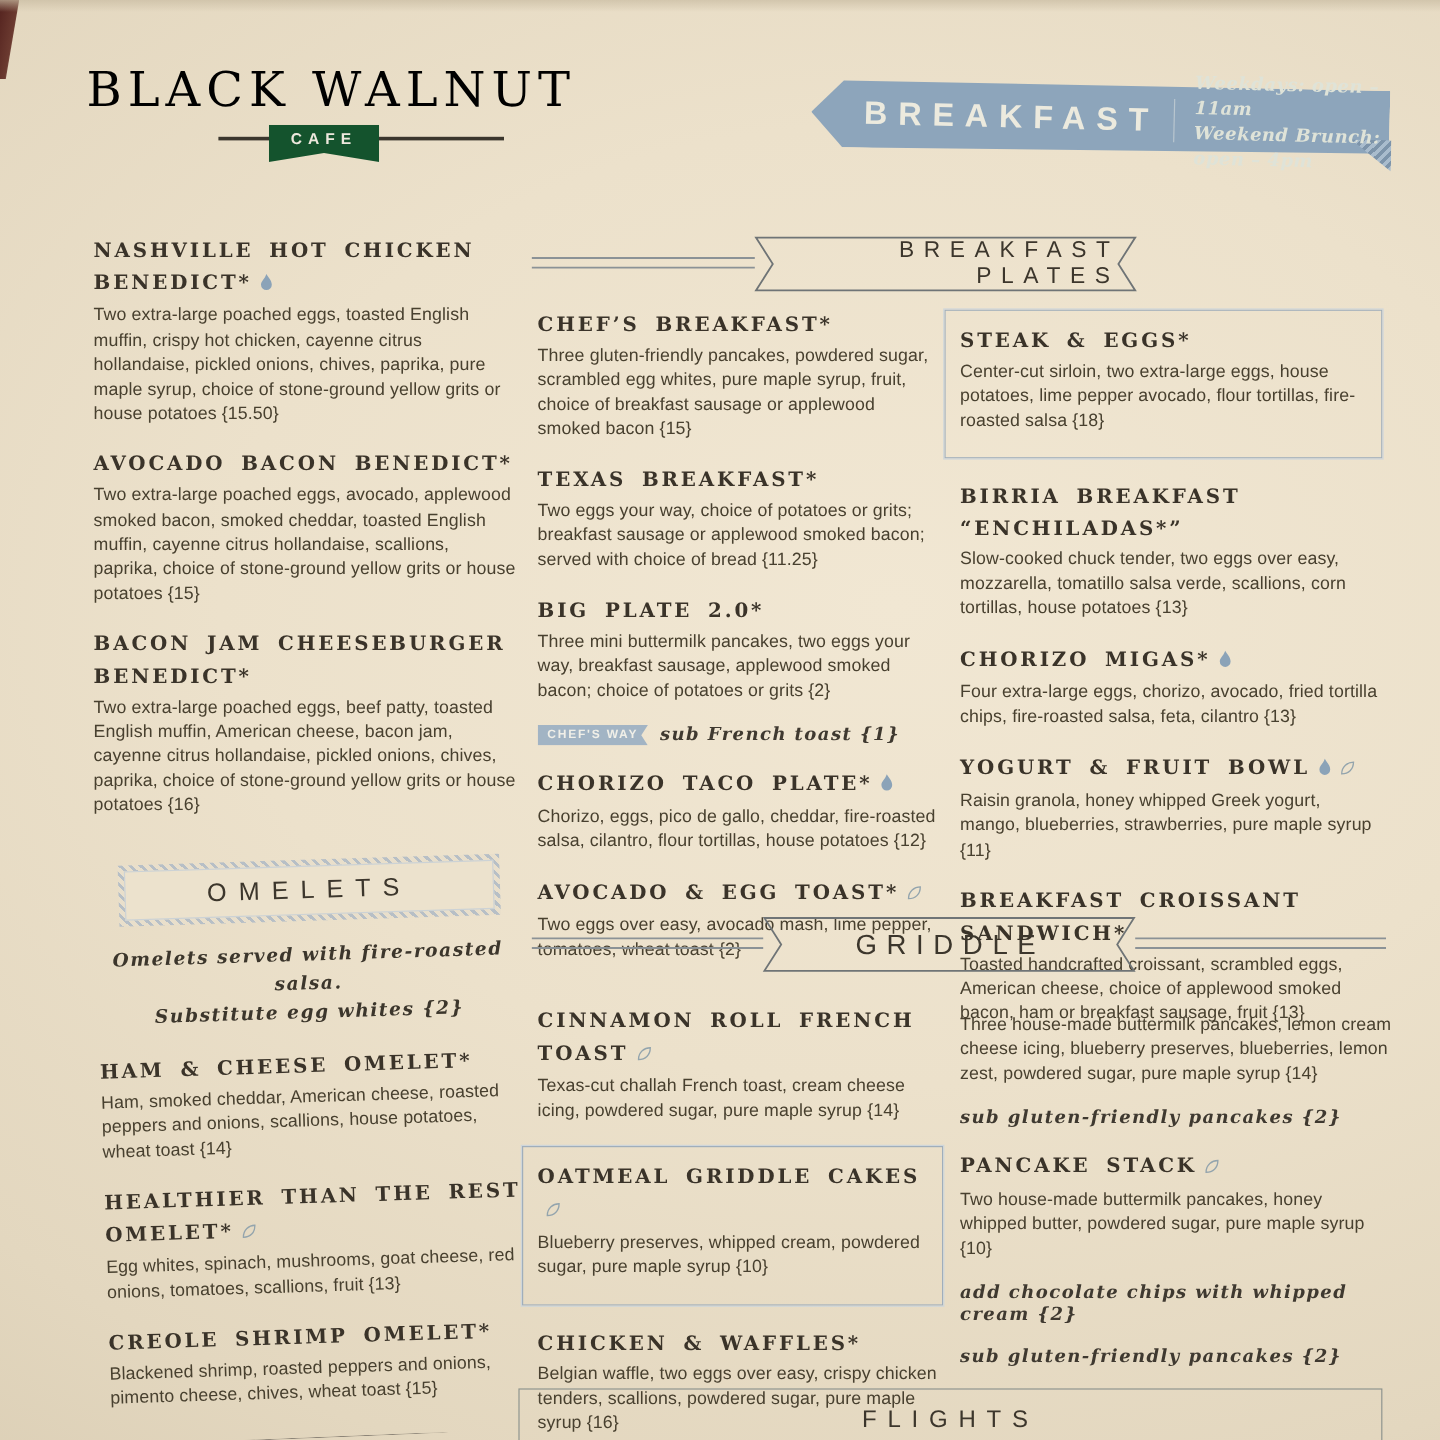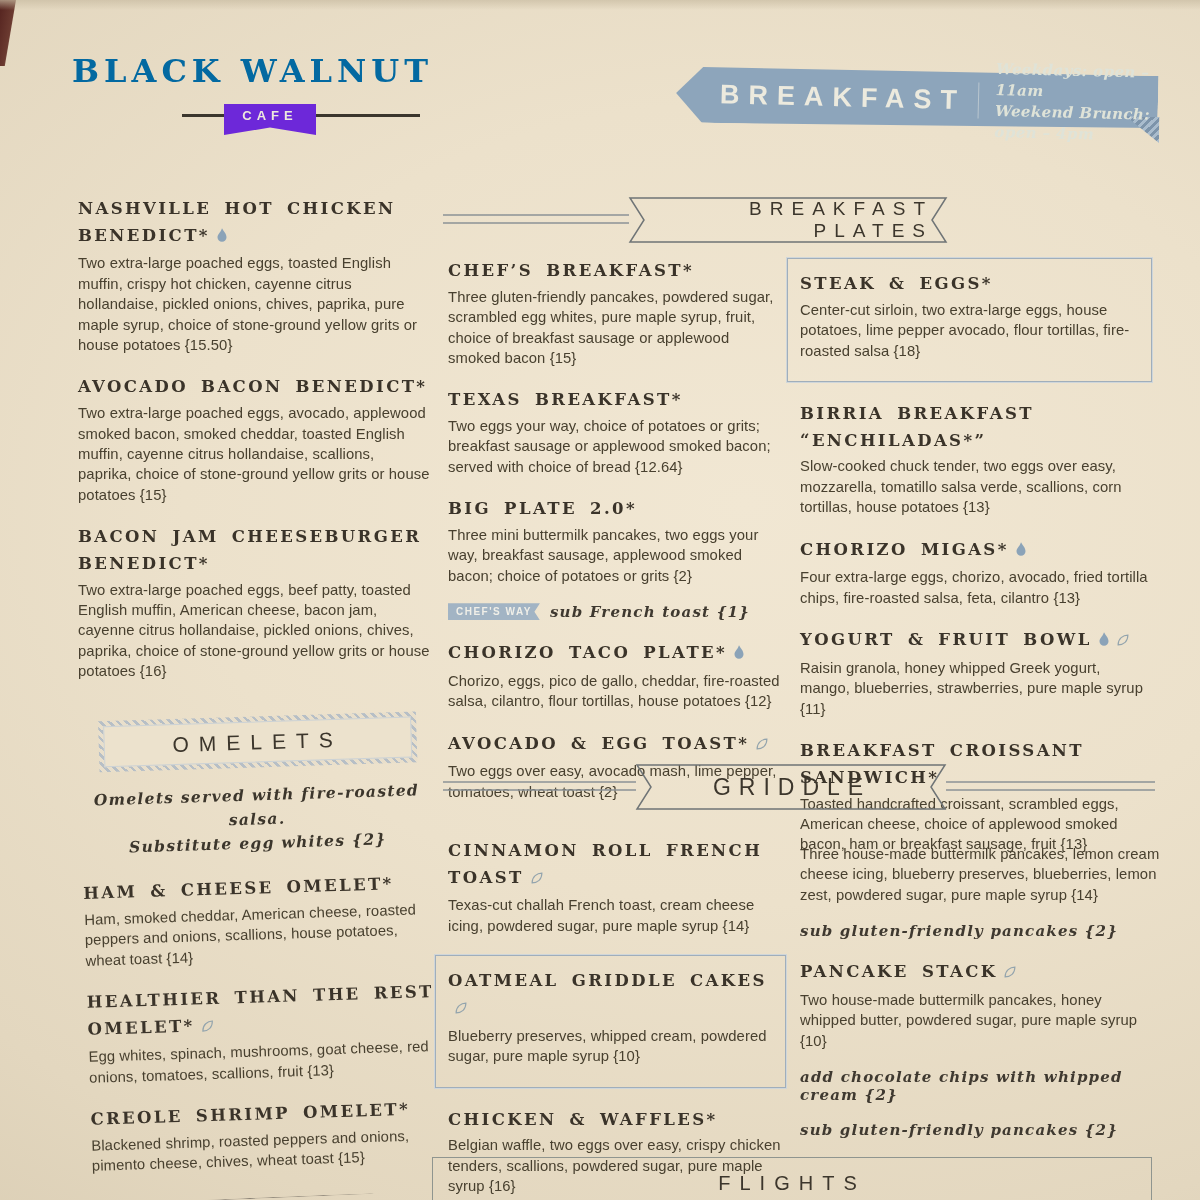--- a/index.html
+++ b/index.html
@@ -12,24 +12,24 @@
     color:#38332a;
   }
   .photo-corner { position:absolute; left:0; top:0; width:16px; height:66px;
     background:linear-gradient(100deg,#54231f 0%, #6b3a30 55%, rgba(107,58,48,0) 100%);
     clip-path:polygon(0 0,100% 0,30% 100%,0 100%); }
   .photo-topshade { position:absolute; left:0; top:0; width:100%; height:10px;
     background:linear-gradient(#c9bca2, rgba(201,188,162,0)); opacity:.7; }
 
   
   .logo { position:absolute; left:72px; top:52px; width:380px; }
-  .logo-name { font-family:"DejaVu Serif", serif; font-size:32px; font-weight:700;
-    letter-spacing:5px; color:#0369a1; white-space:nowrap; }
+  .logo-name { font-family:"DejaVu Serif", serif; font-size:40px; font-weight:400;
+    letter-spacing:5px; color:#000000; white-space:nowrap; }
   .logo-rule { position:absolute; left:110px; top:62px; width:238px; height:2.5px; background:#3b362d; }
-  .logo-flag { position:absolute; left:152px; top:52px; width:92px; height:31px; background:#6d28d9;
+  .logo-flag { position:absolute; left:152px; top:52px; width:92px; height:31px; background:#14532d;
     clip-path:polygon(0 0,100% 0,100% 100%,50% 76%,0 100%);
     display:flex; justify-content:center; padding-top:4px; }
   .logo-flag span { color:#ede8dd; font-size:13px; font-weight:700; letter-spacing:5px; }
 
   
   .ribbon { position:absolute; left:676px; top:70px; width:482px; height:58px; transform:rotate(1.4deg); }
   .ribbon-bar { position:absolute; inset:0; background:#8da5bb;
     clip-path:polygon(0 50%, 5.5% 4%, 100% 0, 100% 90%, 5.5% 100%); }
   .ribbon-fold { position:absolute; right:-2px; bottom:-9px; width:34px; height:26px;
     background:repeating-linear-gradient(135deg,#7d94aa 0 3px,#a9bccd 3px 6px);
@@ -133,21 +133,21 @@
   </div>
 </div>
 
 <div class="col" style="left:448px; top:258px; width:335px;">
   <div class="item">
     <h3 class="item-name">CHEF’S BREAKFAST*</h3>
     <p class="item-desc">Three gluten-friendly pancakes, powdered sugar, scrambled egg whites, pure maple syrup, fruit, choice of breakfast sausage or applewood smoked bacon {15}</p>
   </div>
   <div class="item">
     <h3 class="item-name">TEXAS BREAKFAST*</h3>
-    <p class="item-desc">Two eggs your way, choice of potatoes or grits; breakfast sausage or applewood smoked bacon; served with choice of bread {12.64}</p>
+    <p class="item-desc">Two eggs your way, choice of potatoes or grits; breakfast sausage or applewood smoked bacon; served with choice of bread {11.25}</p>
   </div>
   <div class="item">
     <h3 class="item-name">BIG PLATE 2.0*</h3>
     <p class="item-desc">Three mini buttermilk pancakes, two eggs your way, breakfast sausage, applewood smoked bacon; choice of potatoes or grits {2}</p>
     <p class="sub-line"><span class="badge">CHEF'S WAY</span><span>sub French toast {1}</span></p>
   </div>
   <div class="item">
     <h3 class="item-name"><span>CHORIZO TACO PLATE*</span><span class="micon"><svg width="12" height="16" viewBox="0 0 16 20">
             <path d="M8 1C10 5 14 8 14 13A6 6 0 0 1 2 13C2 9 6 7 8 1Z" fill="#8ba3b8"></path>
           </svg></span></h3>

